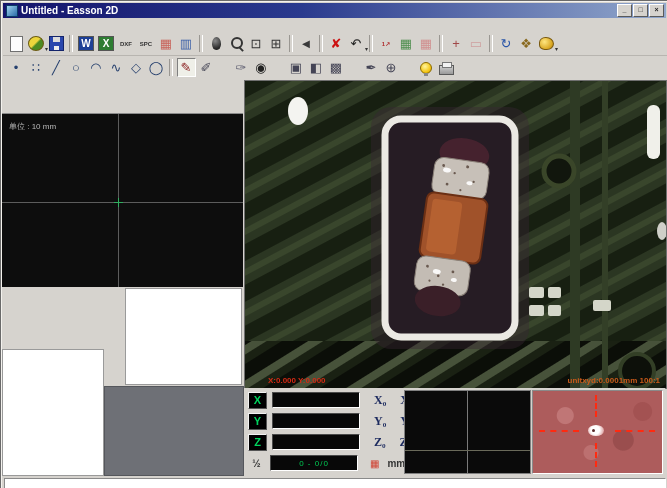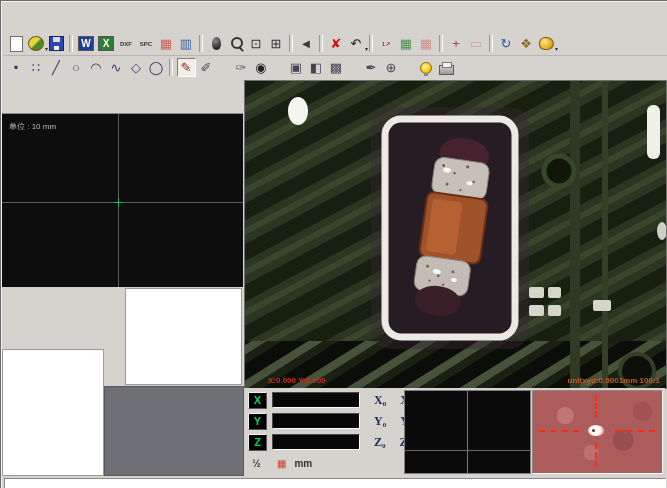--- a/index.html
+++ b/index.html
@@ -97,20 +97,29 @@
   .rc-blob::after{content:"";position:absolute;left:4px;top:4px;width:3px;height:3px;border-radius:50%;background:#5a2a2a;}
   
   .status{position:absolute;left:3px;top:477px;width:660px;height:9px;background:#fff;
           border:1px solid;border-color:#8a8a8a #fff #fff #8a8a8a;}
 </style>
 </head>
 <body>
 
 <div class="window">
 
+  <div class="titlebar">
+    <span class="appicon"></span>
+    <span>Untitled - Easson 2D</span>
+    <span class="tb-btns">
+      <span class="tb-btn">_</span>
+      <span class="tb-btn">□</span>
+      <span class="tb-btn">×</span>
+    </span>
+  </div>
 
   <div class="menubar">
 
   <span class="mi"></span>
       <span class="mi"></span>
       <span class="mi"></span>
       <span class="mi"></span>
       <span class="mi"></span>
       <span class="mi"></span>
       <span class="mi"></span>
@@ -425,20 +434,21 @@
         </div>
         <div class="dro-row">
           <span class="axbtn">Z</span>
           <span class="dro-field"></span>
           <span class="zl">Z₀</span>
           <span class="zl">Z₁</span>
         </div>
       </div>
     <div class="dro4">
       <span class="halfic">½</span>
+      <span class="cntfield">0  -  0/0</span>
       <span class="redgrid">▦</span>
       <span class="mmlab">mm</span>
     </div>
     <div class="ovw">
       <div class="vl"></div>
       <div class="hl"></div>
     </div>
     <div class="redcam">
       <div class="rc-v" style="top:4px;height:22px;"></div>
       <div class="rc-v" style="top:52px;height:24px;"></div>

